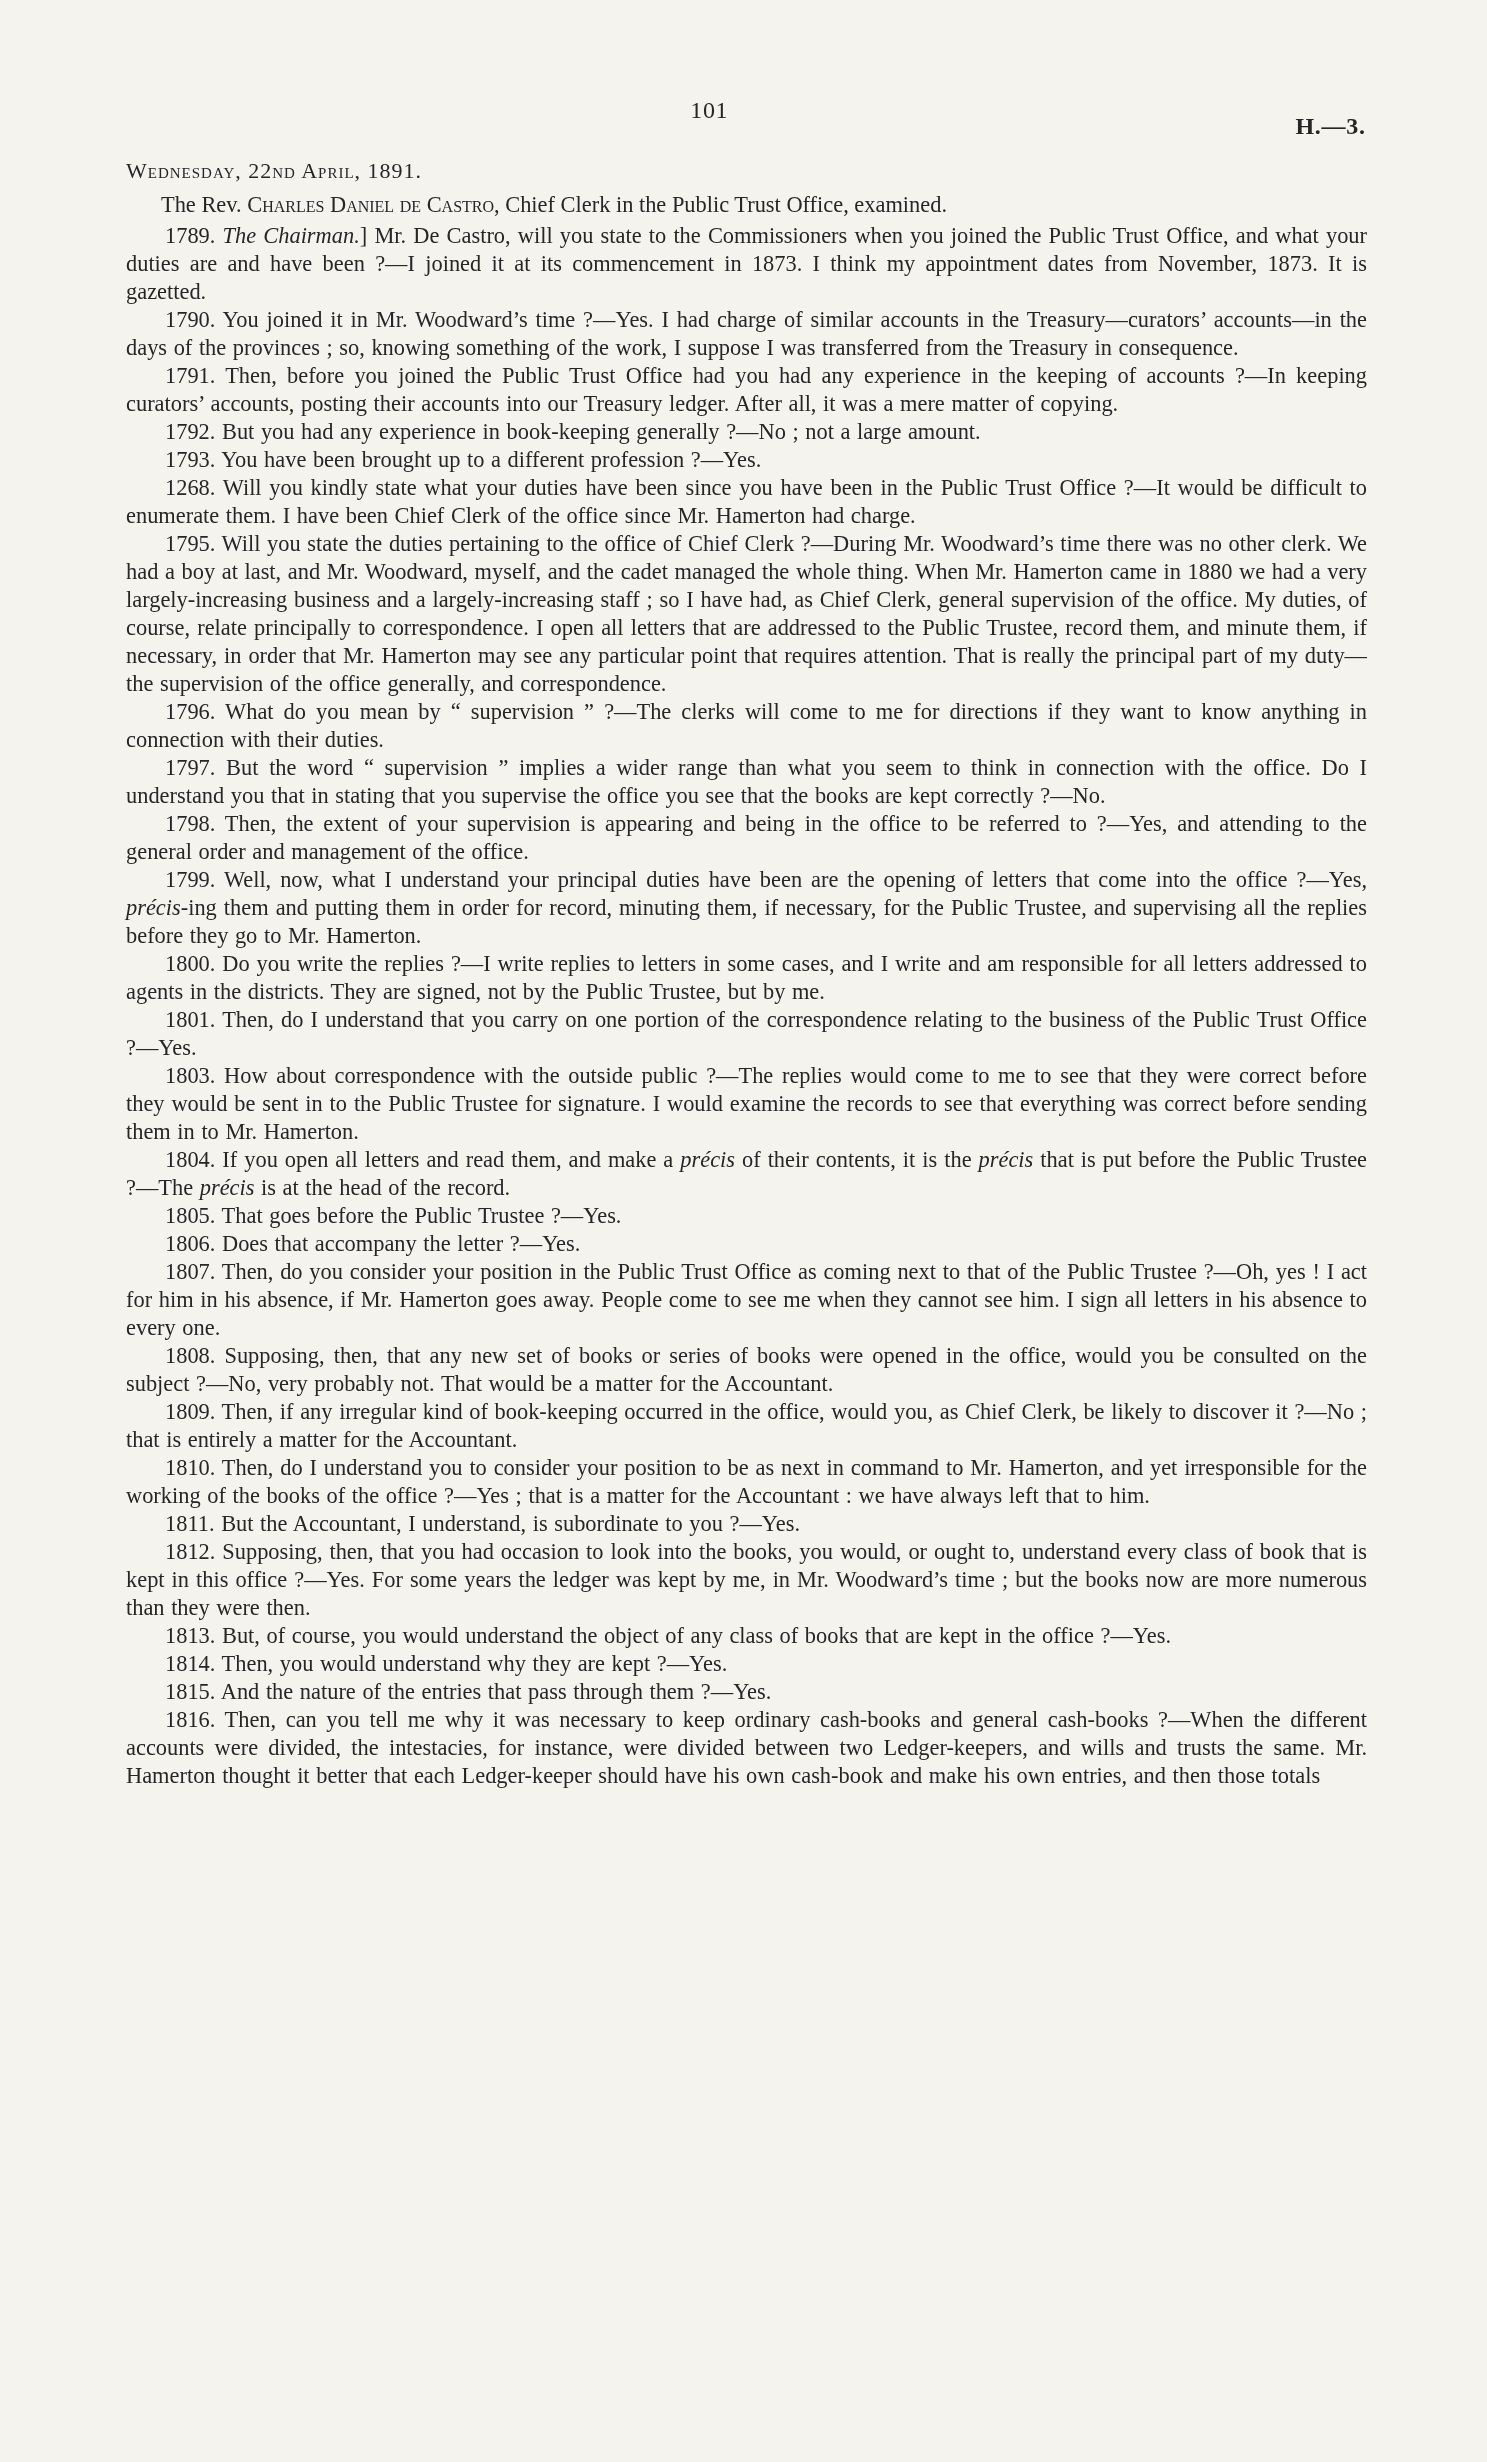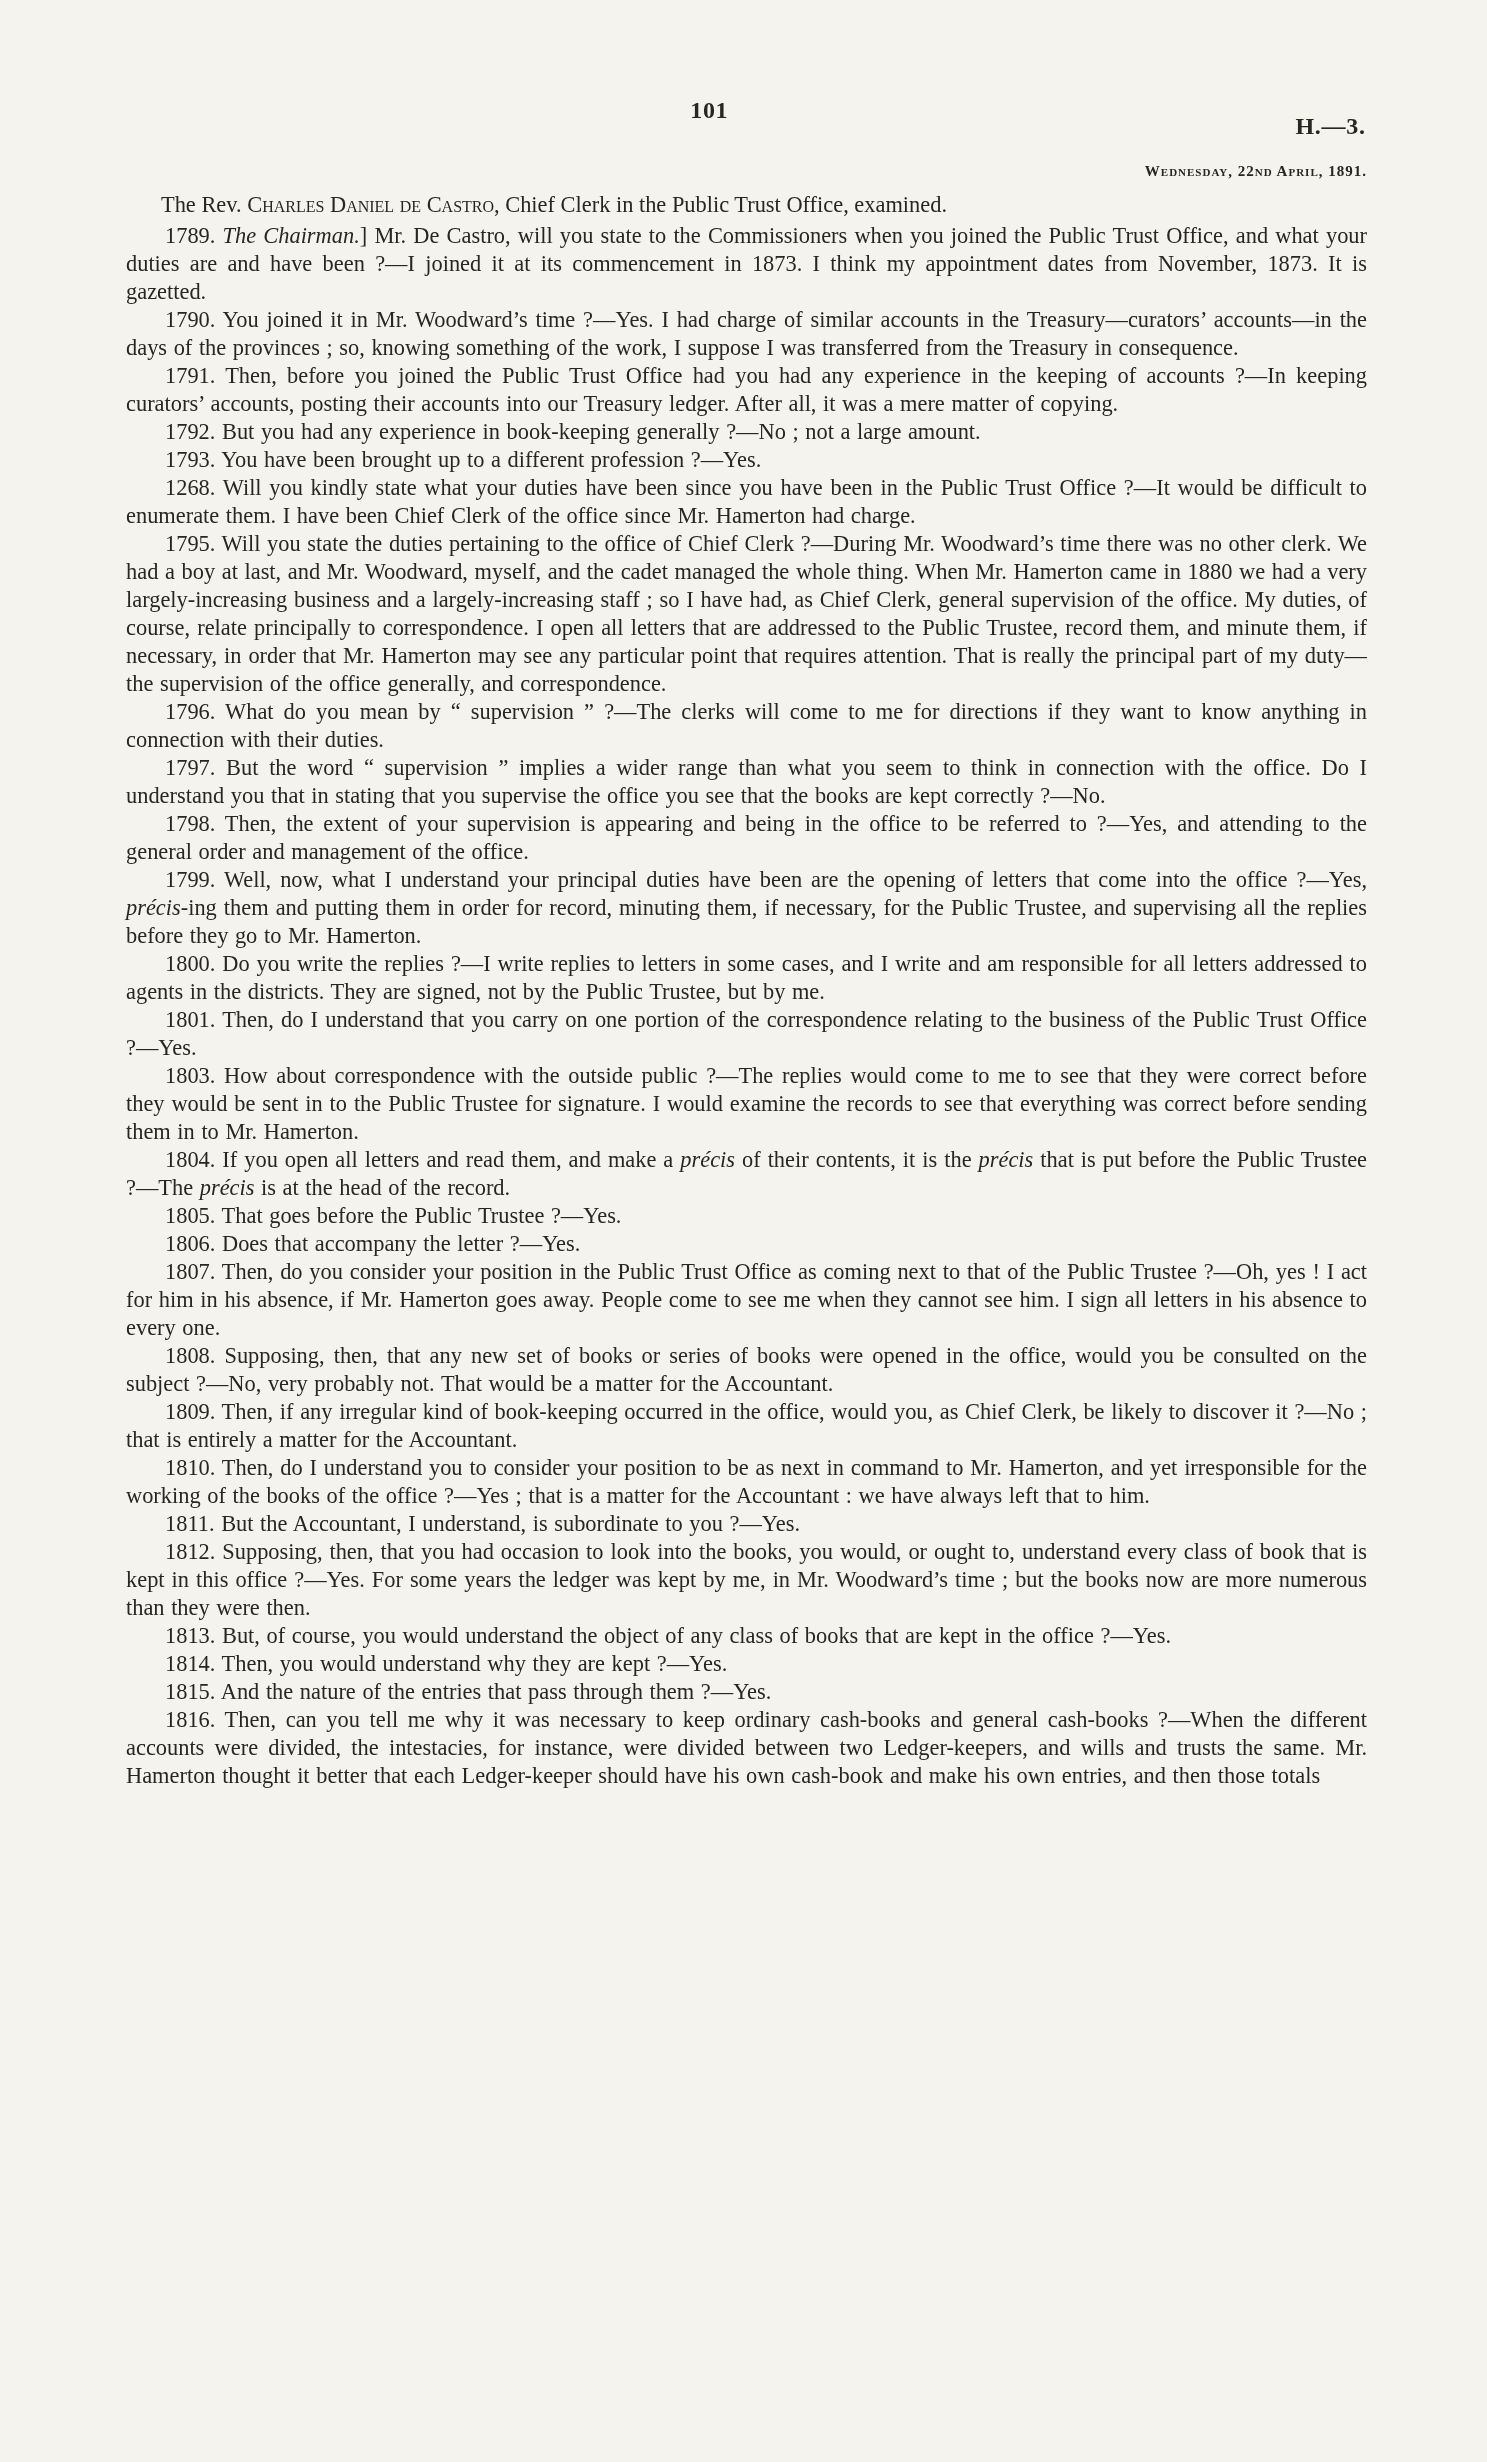--- a/index.html
+++ b/index.html
@@ -10,31 +10,30 @@
     padding: 97px 120px 0 126px;
     background: #f5f3ee;
     font-family: "Liberation Serif", "DejaVu Serif", serif;
     color: #262624;
     overflow: hidden;
   }
   .header { position: relative; height: 38px; font-size: 24px; }
   .page-number {
     position: absolute; left: 47%; transform: translateX(-50%);
     letter-spacing: 0.7px;
-    font-weight: bold;
   }
   .header-code {
     position: absolute; right: 1.4px; top: 16px;
     font-weight: bold; letter-spacing: 0.7px;
   }
   .date-heading {
-    text-align: right;
+    text-align: left;
     margin: 22.4px 0 0 0;
-    font-size: 15px;
-    font-weight: bold;
+    font-size: 22px;
+    font-weight: normal;
     font-variant: small-caps;
     letter-spacing: 1px;
     line-height: 28px;
   }
   .examined-line {
     margin: 5.6px 0 0 0;
     font-size: 22.4px;
     line-height: 28px;
     text-indent: 35px;
     text-align: justify;

